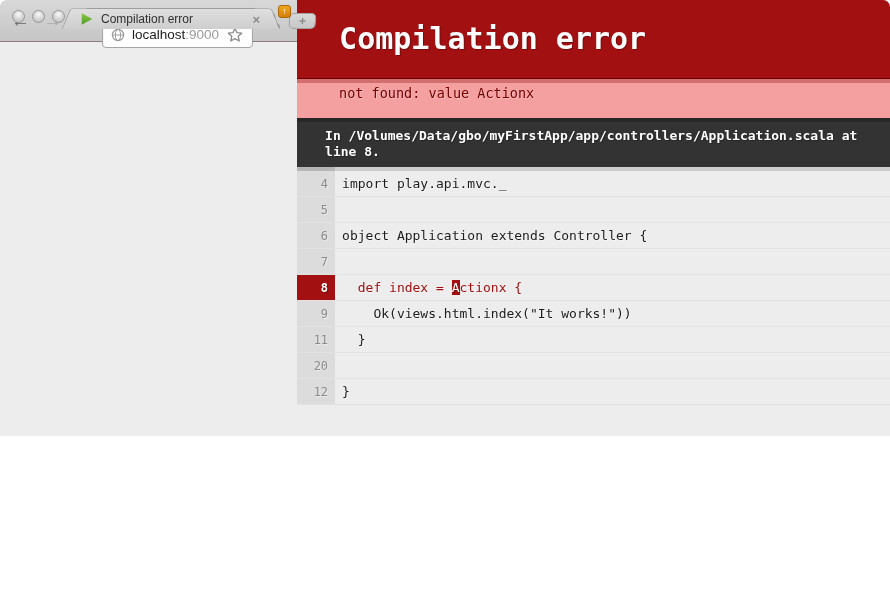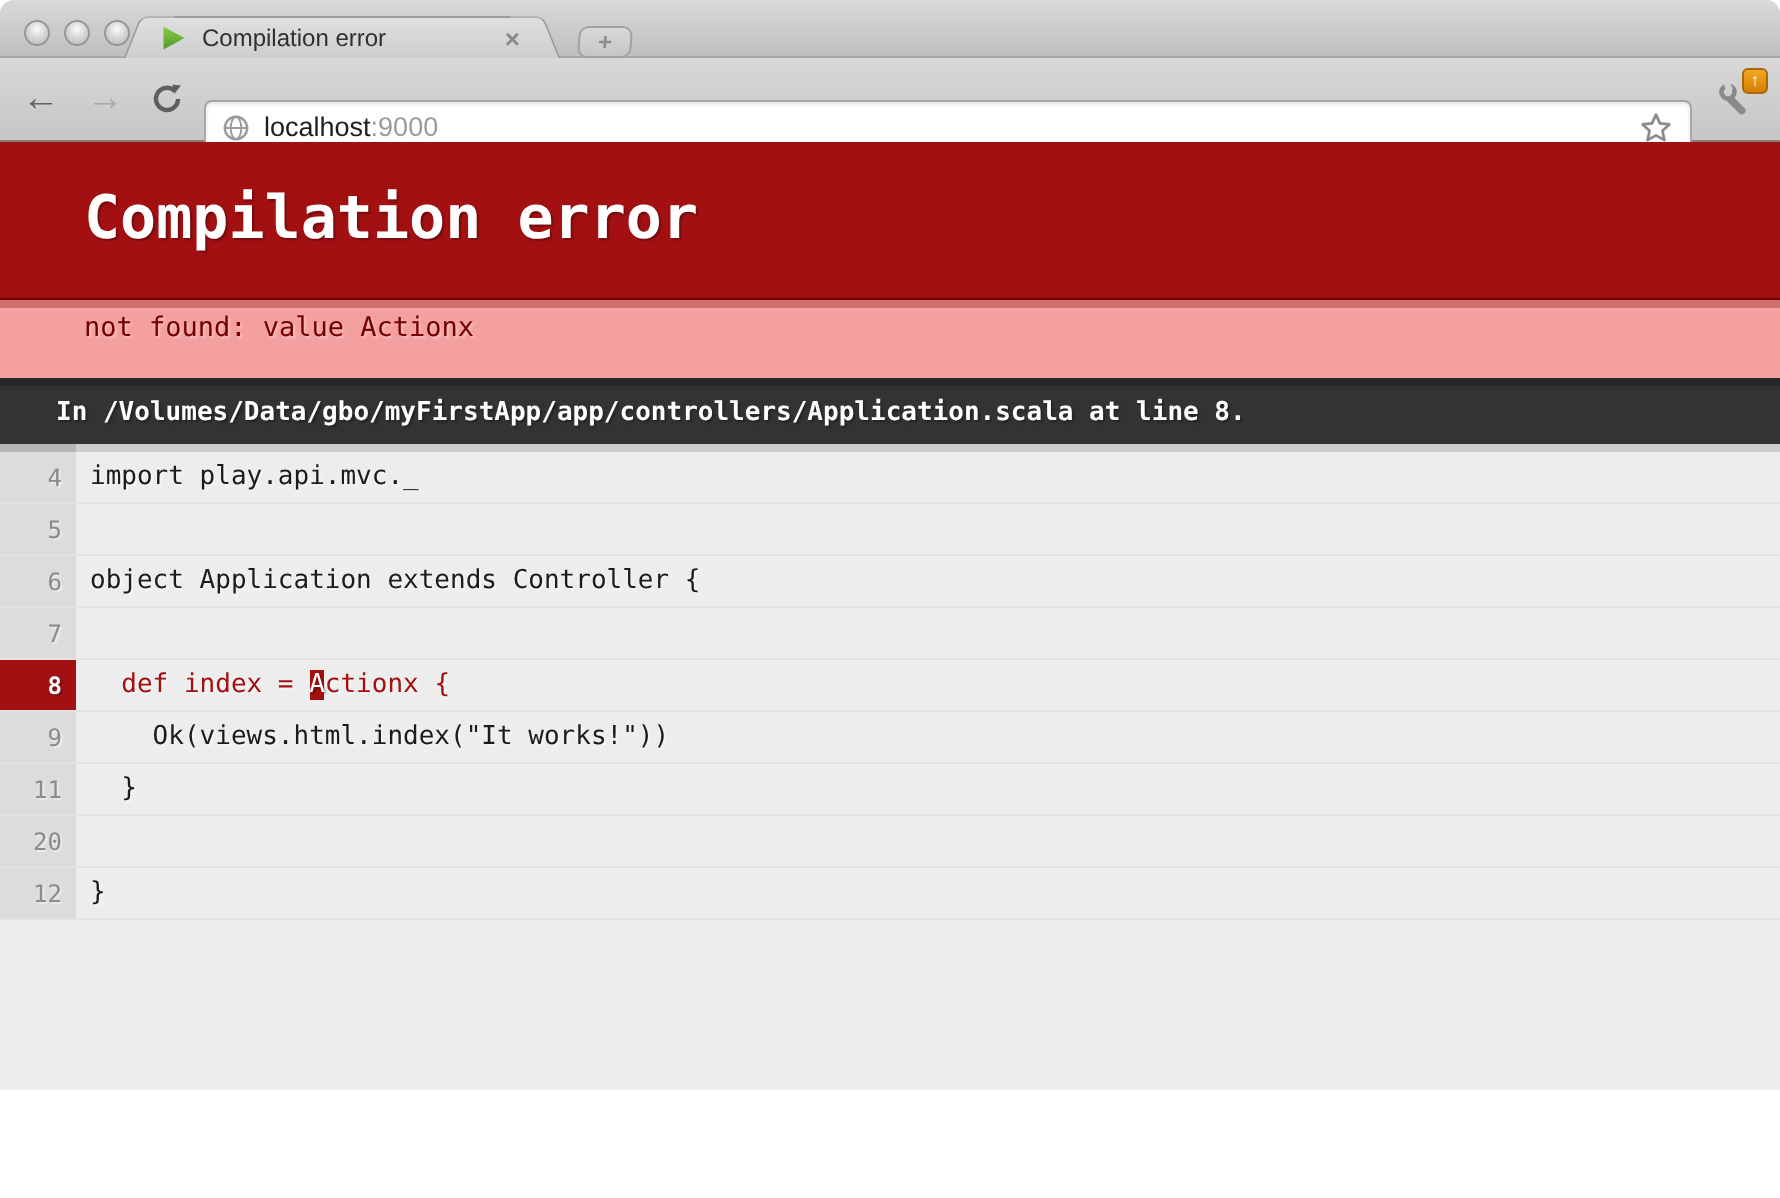--- a/index.html
+++ b/index.html
@@ -1,20 +1,20 @@
 <!DOCTYPE html>
 <html><head>
 <meta charset="utf-8">
 <style>
   * { box-sizing: border-box; }
   html,body { margin:0; padding:0; background:#ffffff; }
   body { width:890px; height:599px; font-family:"Liberation Sans", sans-serif; }
 
-  .window { width:890px; height:545px; overflow:hidden; border-radius:7px 7px 0 0;
-            background:#ededed; display:flex; flex-direction:column; }
+  .window { width:890px; height:436px; overflow:hidden; border-radius:7px 7px 0 0;
+            background:#ededed; display:flex; flex-direction:row; }
 
   
   .titlebar { position:relative; height:29px; flex:0 0 auto;
               background:linear-gradient(#d9d9d9,#bfbfbf);
               border-bottom:1px solid #a8a8a8; }
   .lights { position:absolute; left:12px; top:10px; display:flex; gap:7px; }
   .light { width:13px; height:13px; border-radius:50%;
            background:radial-gradient(circle at 50% 32%, #fbfbfb 0%, #d8d8d8 45%, #b9b9b9 100%);
            border:1px solid #979797; }
 

